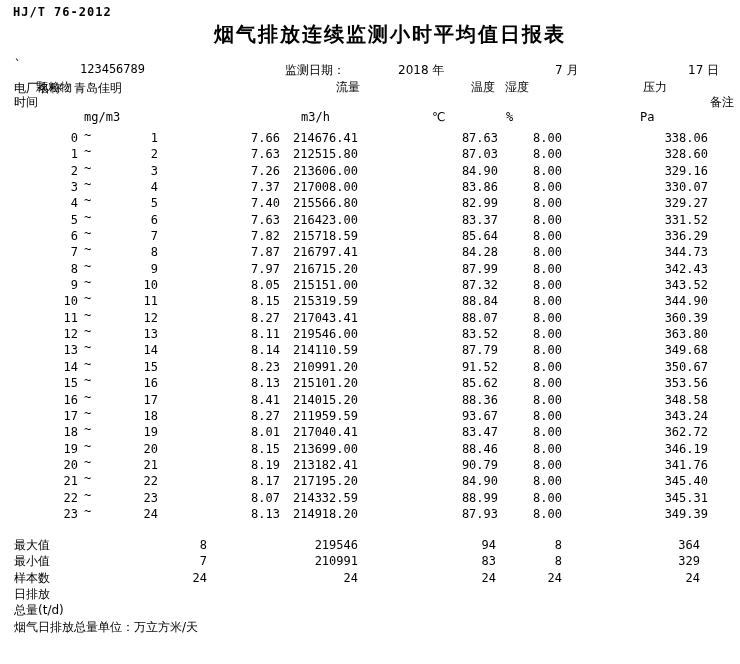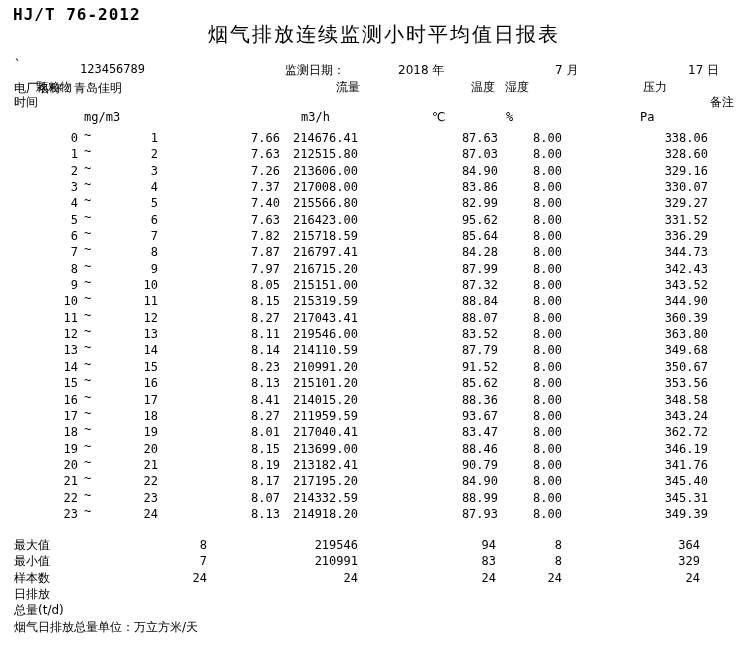--- a/index.html
+++ b/index.html
@@ -2,22 +2,22 @@
 <html><head>
 <meta charset="utf-8">
 <style>
   html,body { margin:0; padding:0; background:#fff; }
   .page {
     position:relative; width:740px; height:664px; background:#ffffff; color:#000000;
     font-family:"DejaVu Sans Mono","DejaVu Sans",sans-serif; font-size:12px; overflow:hidden;
   }
   .abs { position:absolute; white-space:nowrap; }
   .cjk { font-family:"DejaVu Sans","Liberation Sans",sans-serif; }
-  .standard-no { left:13px; top:5px; font-size:16px; font-weight:bold; letter-spacing:1px; }
-  .title { left:208px; top:21px; font-size:20px; font-weight:normal; letter-spacing:2px; }
+  .standard-no { left:13px; top:5px; font-size:12px; font-weight:bold; letter-spacing:1px; }
+  .title { left:214px; top:21px; font-size:20px; font-weight:bold; letter-spacing:2px; }
   .plant-row { left:14px; top:48px;margin-top:32px; }
   .tick-mark { left:14px; top:58px; }
   .plant-code { left:80px; top:62px;text-align:right; }
   .date-label { left:285px; top:62px; }
   .date-year { left:398px; top:62px; }
   .date-month { left:555px; top:62px;text-align:center; }
   .date-day { left:688px; top:62px; }
   .grp-particulate { left:36px; top:79px; }
   .grp-flow { left:336px; top:79px; }
   .grp-temperature { left:471px; top:79px; }
@@ -143,21 +143,21 @@
           <td>8.00</td>
           <td>329.27</td>
           <td></td>
         </tr>
         <tr>
           <td>5</td>
           <td class="tilde">~</td>
           <td>6</td>
           <td>7.63</td>
           <td>216423.00</td>
-          <td>95.62</td>
+          <td>83.37</td>
           <td>8.00</td>
           <td>331.52</td>
           <td></td>
         </tr>
         <tr>
           <td>6</td>
           <td class="tilde">~</td>
           <td>7</td>
           <td>7.82</td>
           <td>215718.59</td>

